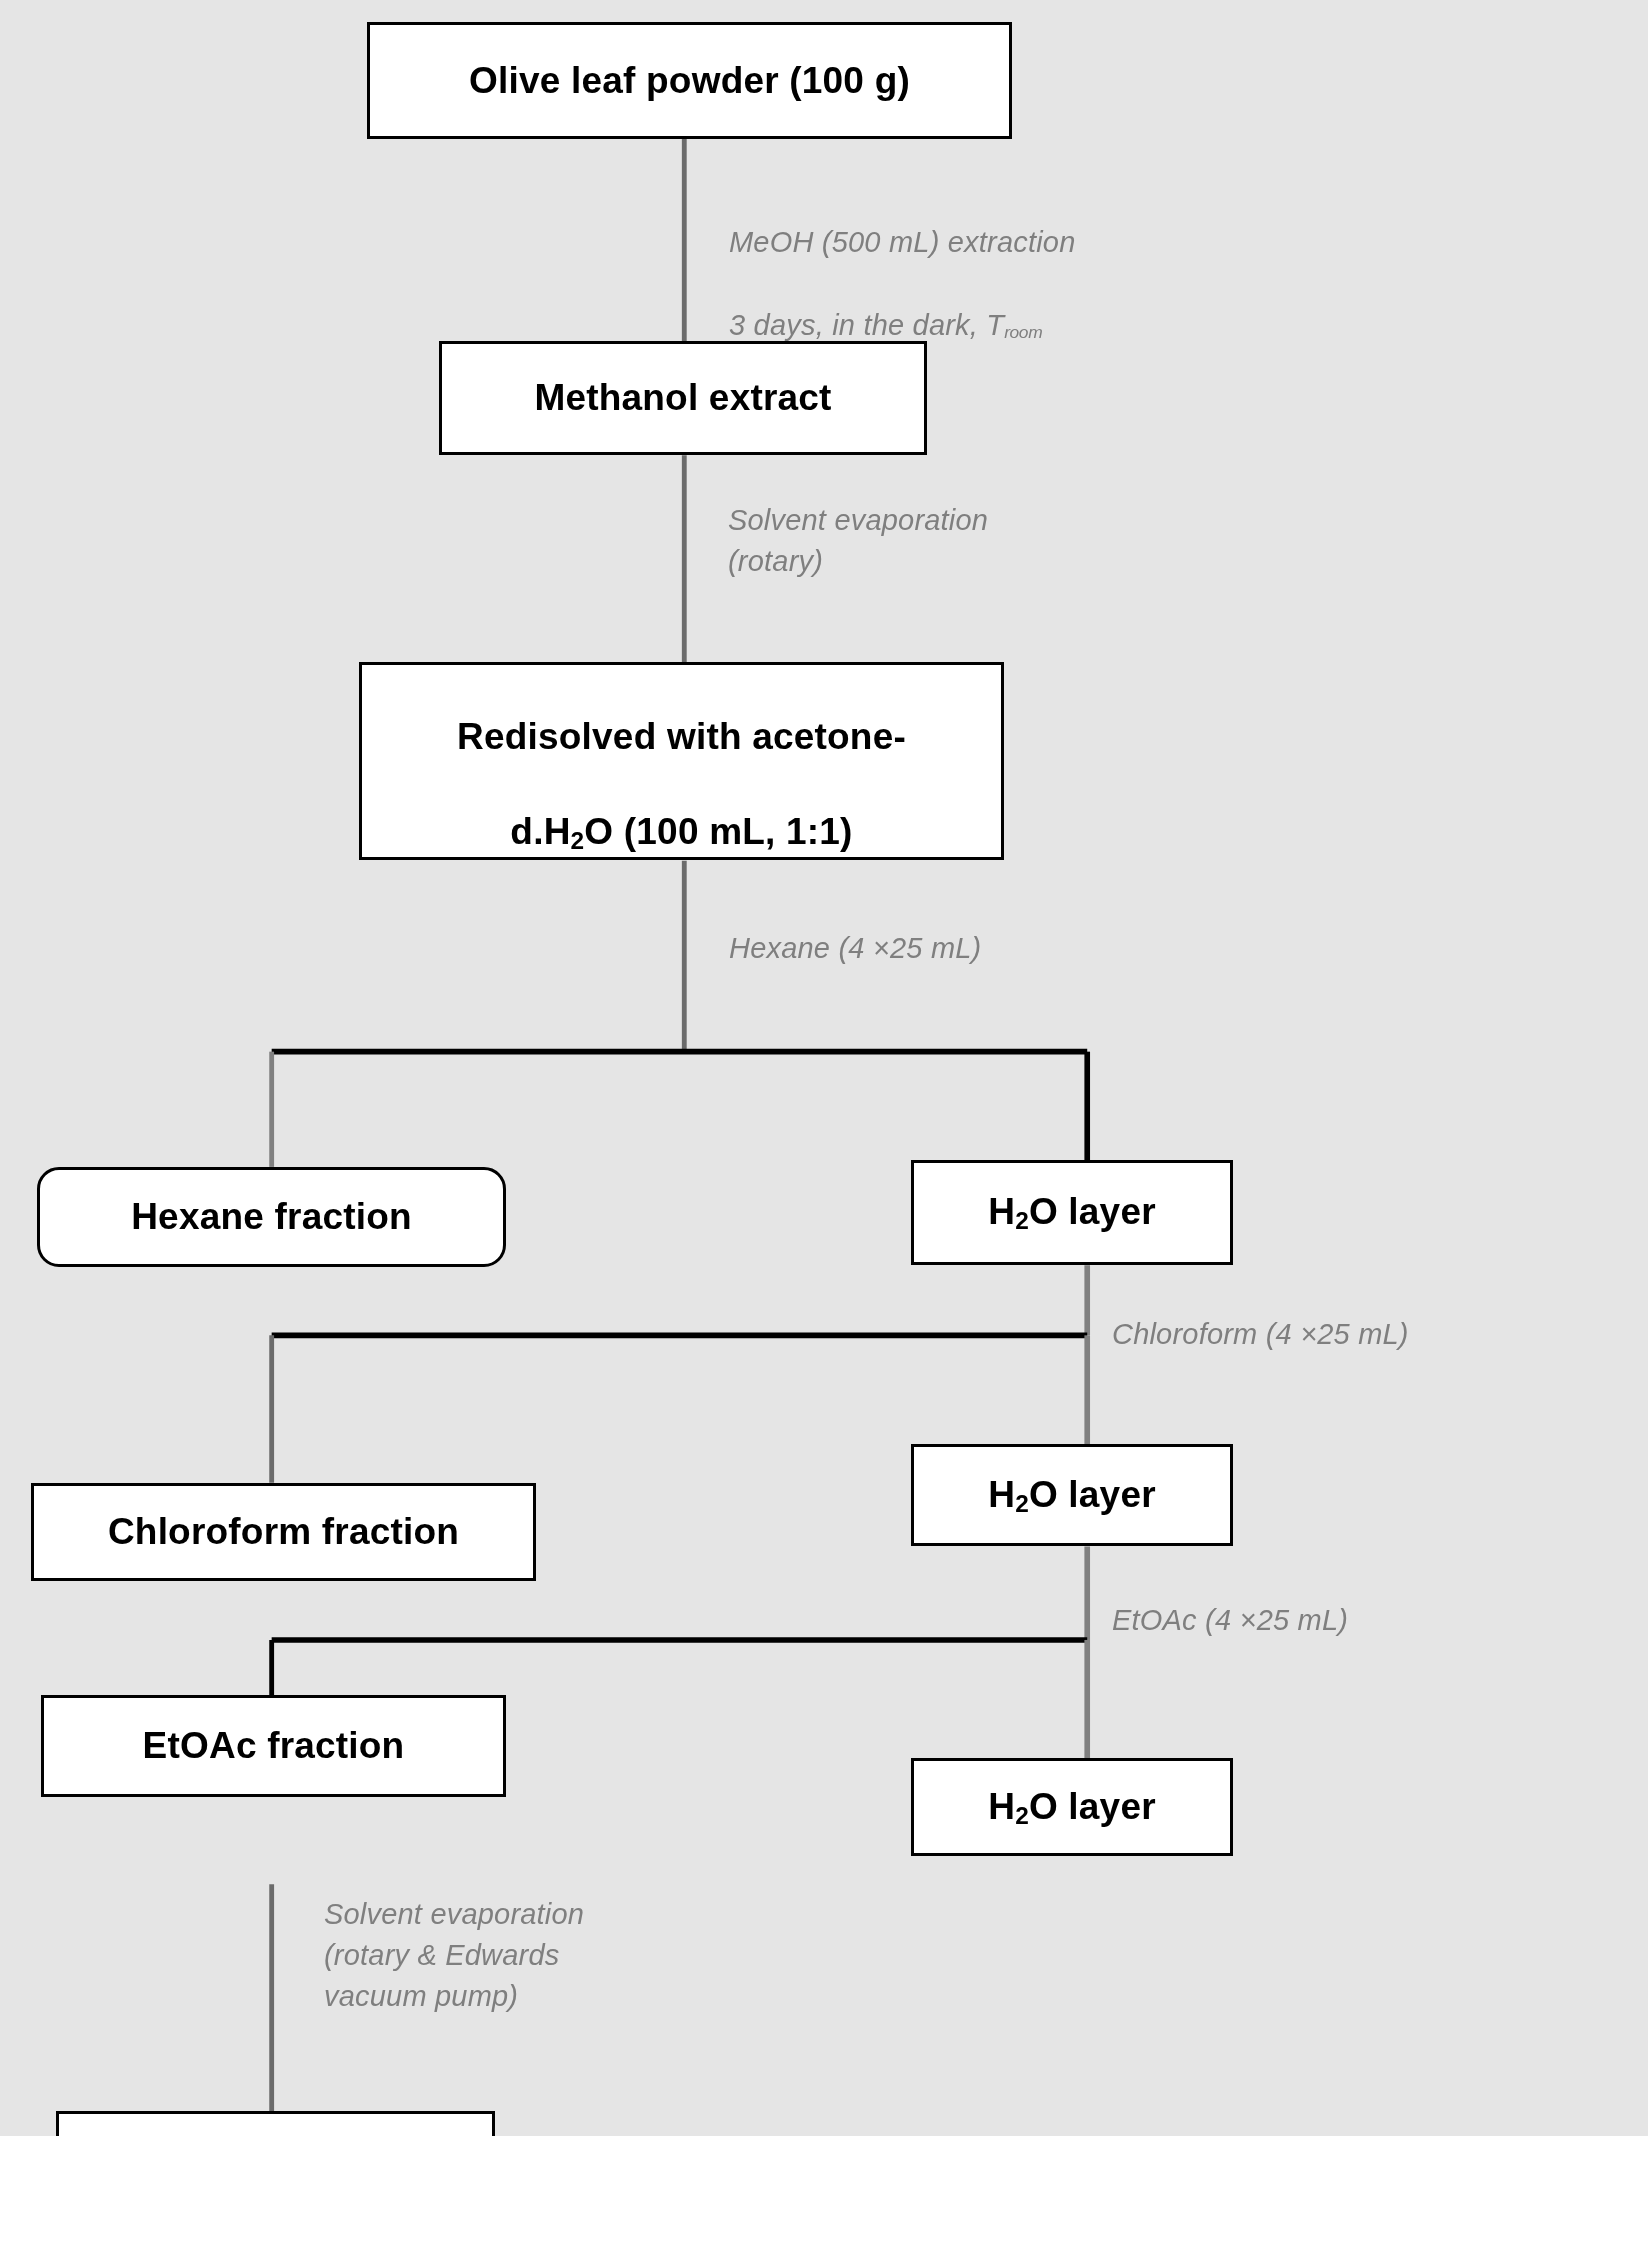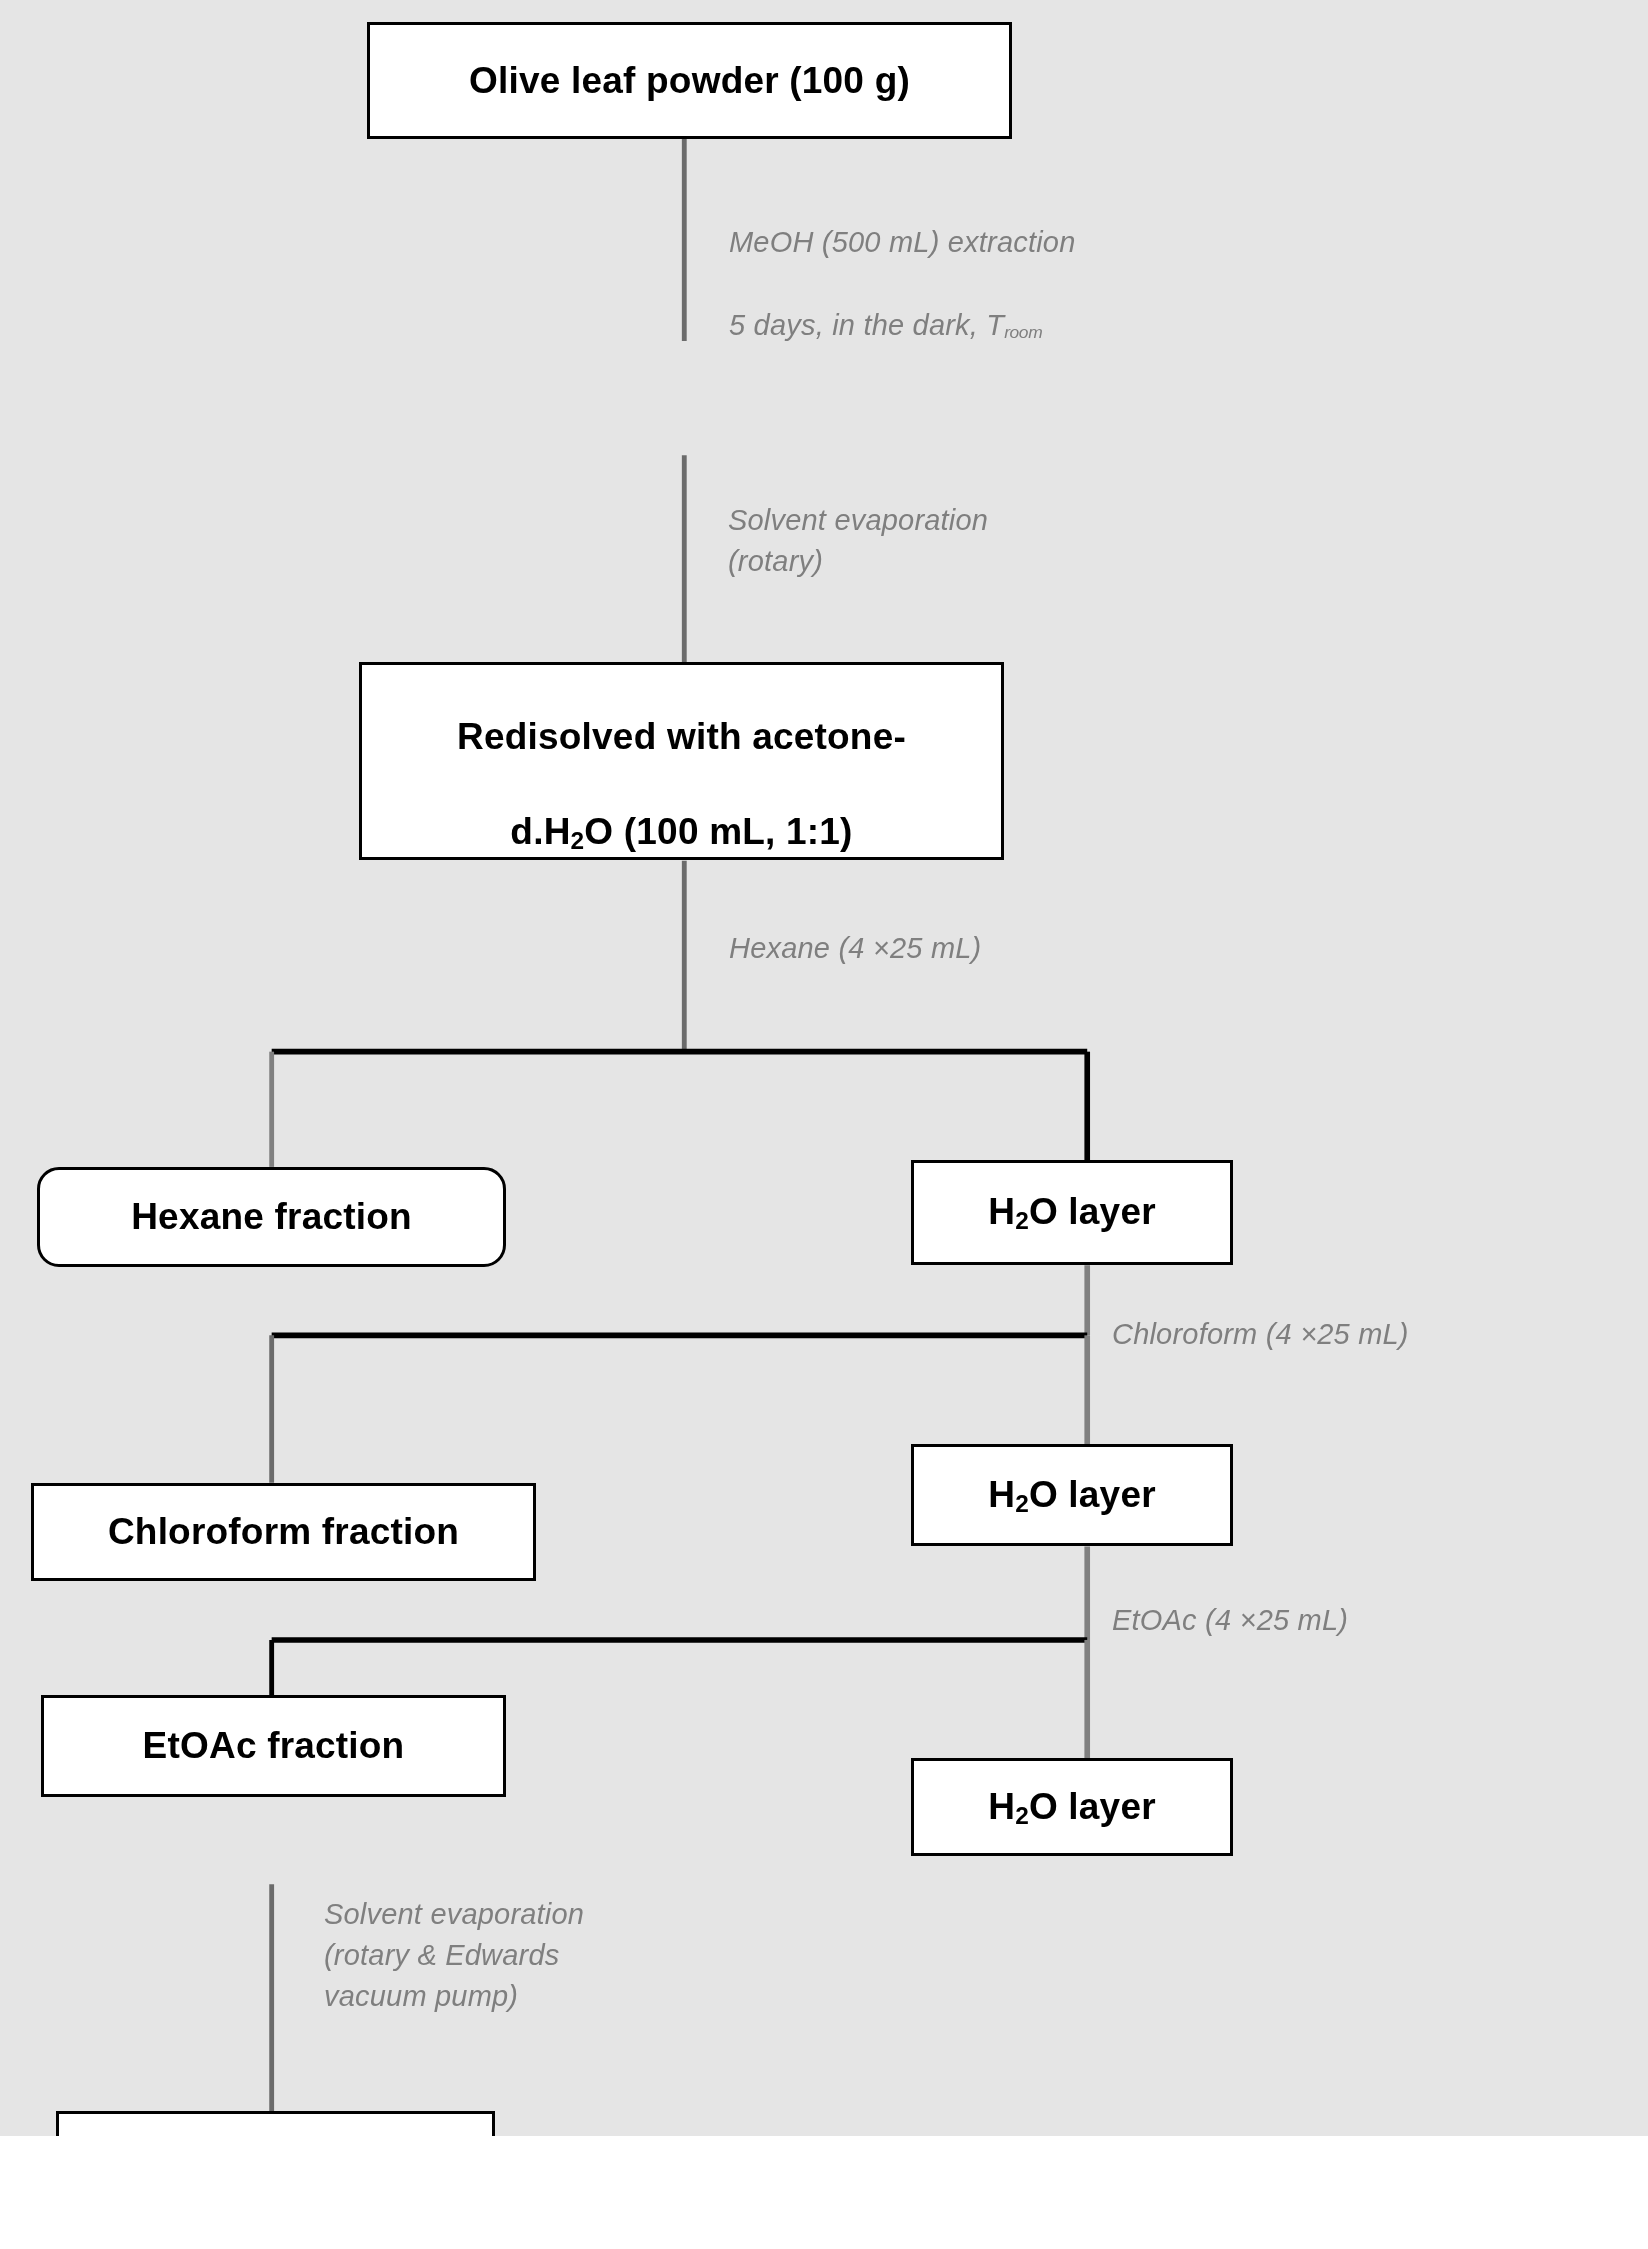--- a/index.html
+++ b/index.html
@@ -101,20 +101,23 @@
 
     <line x1="1349" y1="2035" x2="1349" y2="2182" stroke="#808080" stroke-width="7"></line>
 
     <line x1="337" y1="2338" x2="337" y2="2620" stroke="#6b6b6b" stroke-width="6"></line>
   </svg>
 
   <div class="node" style="left:367px; top:22px; width:645px; height:117px;">
     <span class="txt">Olive leaf powder (100 g)</span>
   </div>
 
+  <div class="node" style="left:439px; top:341px; width:488px; height:114px;">
+    <span class="txt">Methanol extract</span>
+  </div>
 
   <div class="node" style="left:359px; top:662px; width:645px; height:198px;">
     <span class="txt">
       <span>Redisolved with acetone-</span><br>
       <span><span>d.H</span><sub>2</sub><span>O (100 mL, 1:1)</span></span>
     </span>
   </div>
 
   <div class="node" style="left:37px; top:1167px; width:469px; height:100px;border-radius:22px;">
     <span class="txt">Hexane fraction</span>
@@ -139,21 +142,21 @@
   <div class="node" style="left:911px; top:1758px; width:322px; height:98px;">
     <span class="txt"><span>H</span><sub>2</sub><span>O layer</span></span>
   </div>
 
   <div class="node" style="left:44px; top:2111px; width:439px; height:102px;margin-left:12px;">
     <span class="txt">Solid extract</span>
   </div>
 
   <div class="ann" style="left:729px; top:181px; width:645px;">
     <div>MeOH (500 mL) extraction</div>
-    <div><span>5 days, in the dark, T</span><sub>room</sub></div>
+    <div><span>3 days, in the dark, T</span><sub>room</sub></div>
   </div>
 
   <div class="ann" style="left:728px; top:500px; width:564px;">Solvent evaporation
 (rotary)</div>
 
   <div class="ann" style="left:729px; top:928px; width:564px;">Hexane (4 ×25 mL)</div>
 
   <div class="ann" style="left:1112px; top:1314px; width:564px;">Chloroform (4 ×25 mL)</div>
 
   <div class="ann" style="left:1112px; top:1600px; width:564px;">EtOAc (4 ×25 mL)</div>

